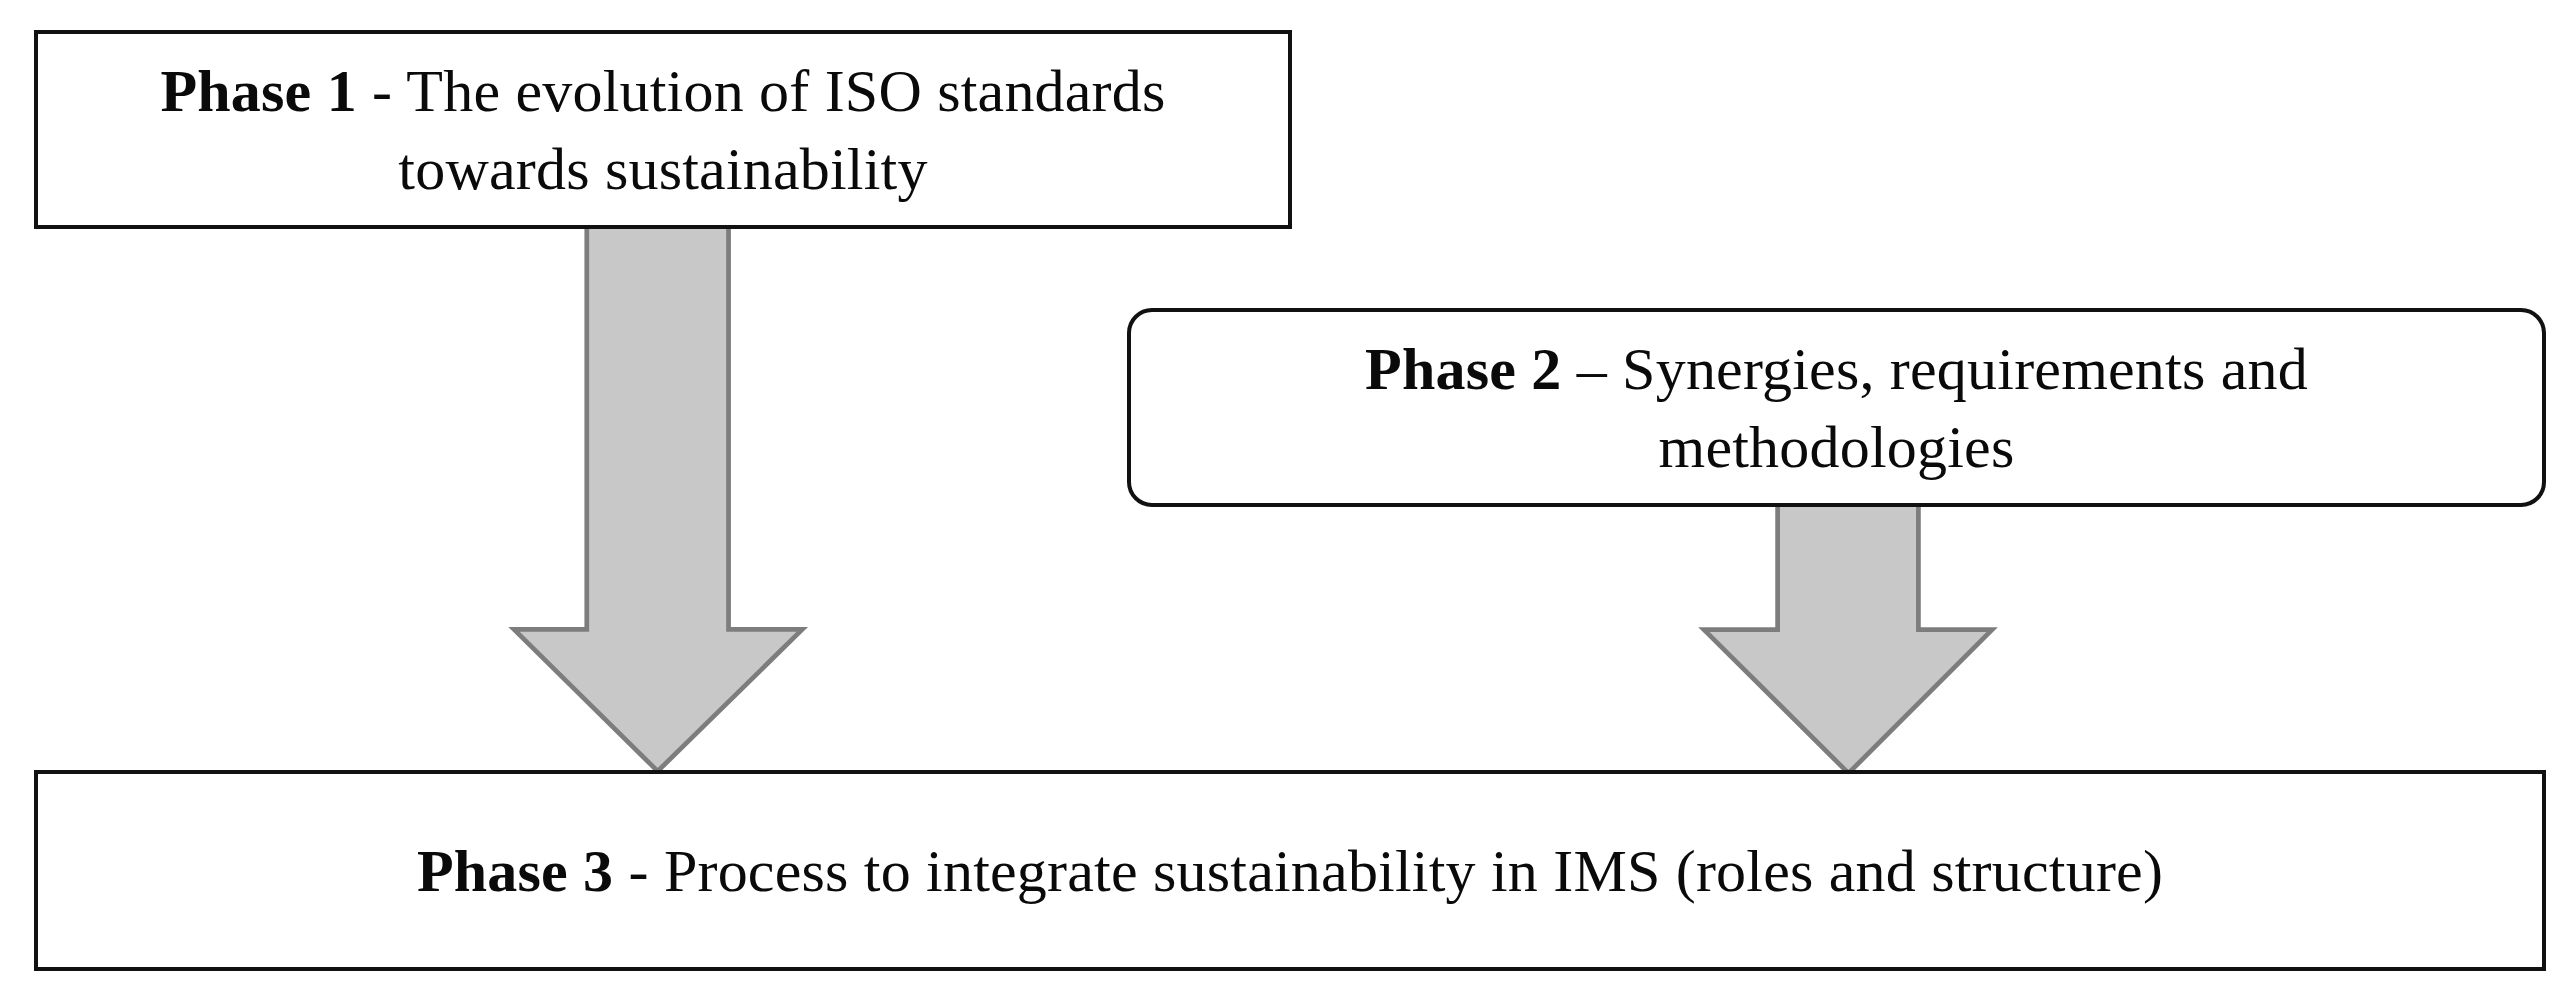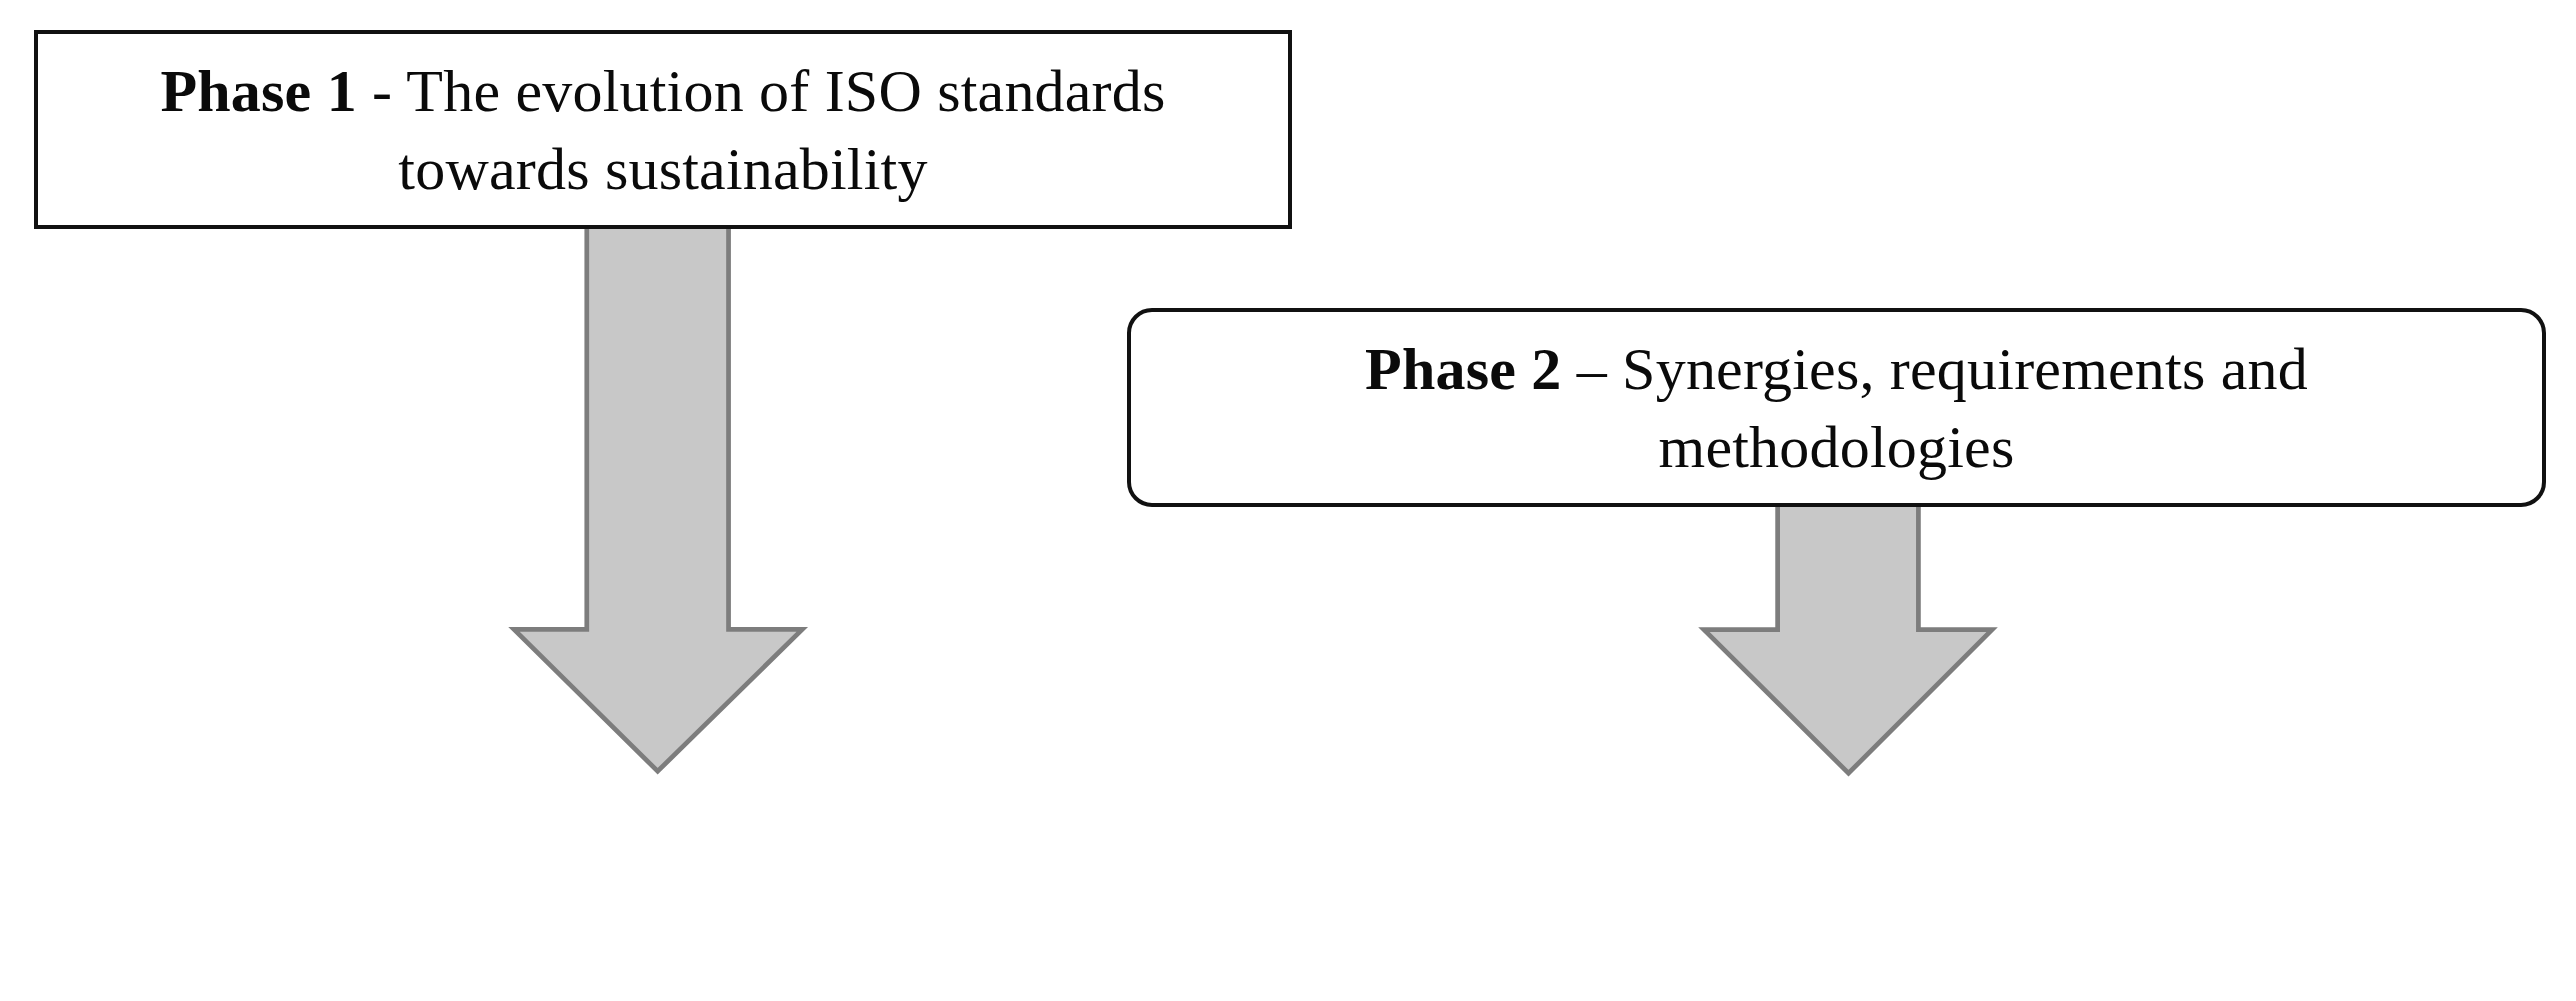--- a/index.html
+++ b/index.html
@@ -114,15 +114,20 @@
       <span class="phase-label">Phase 1</span><span> - </span><span>The evolution of ISO standards towards sustainability</span>
     </div>
   </div>
 
   <div class="phase-box" id="box-phase2">
     <div class="phase-text">
       <span class="phase-label">Phase 2</span><span> – </span><span>Synergies, requirements and methodologies</span>
     </div>
   </div>
 
+  <div class="phase-box" id="box-phase3">
+    <div class="phase-text">
+      <span class="phase-label">Phase 3</span><span> - </span><span>Process to integrate sustainability in IMS (roles and structure)</span>
+    </div>
+  </div>
 
 </div>
 
 
 </body></html>

